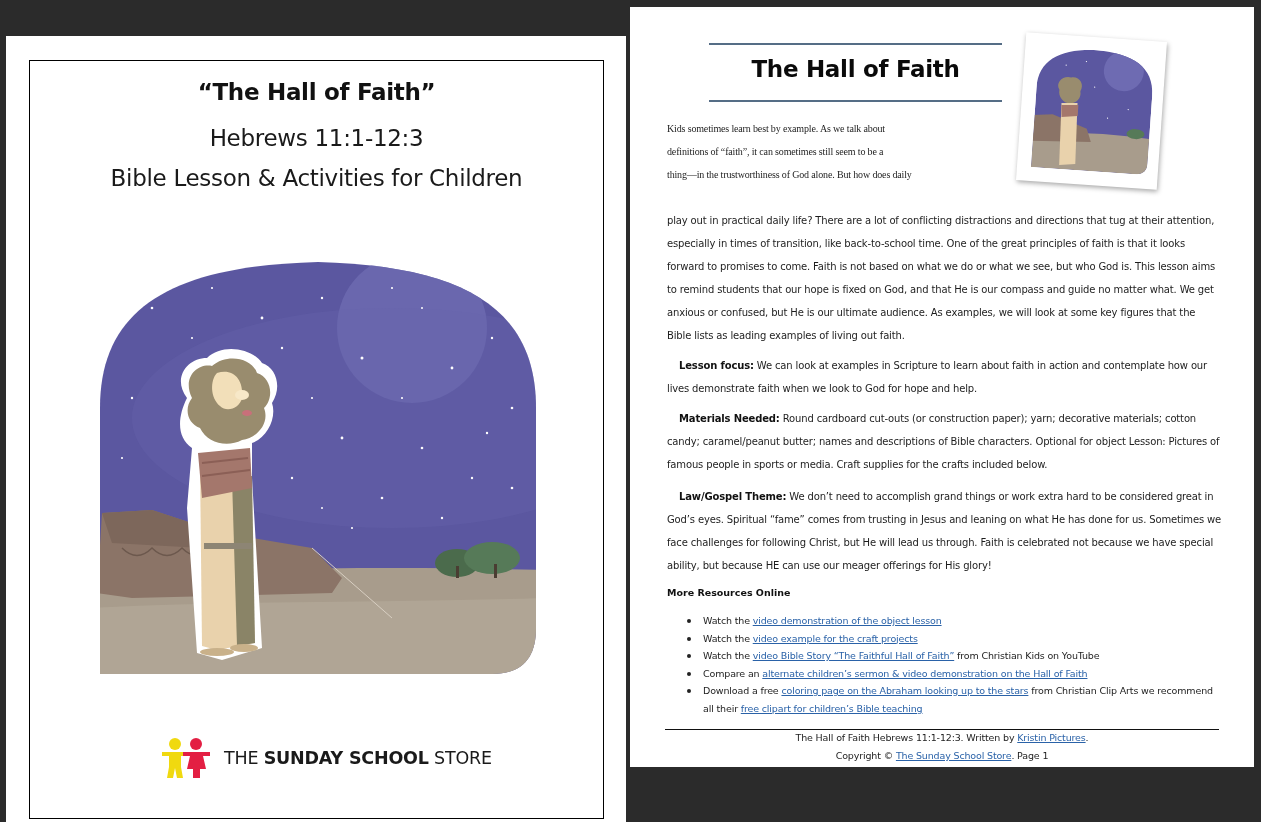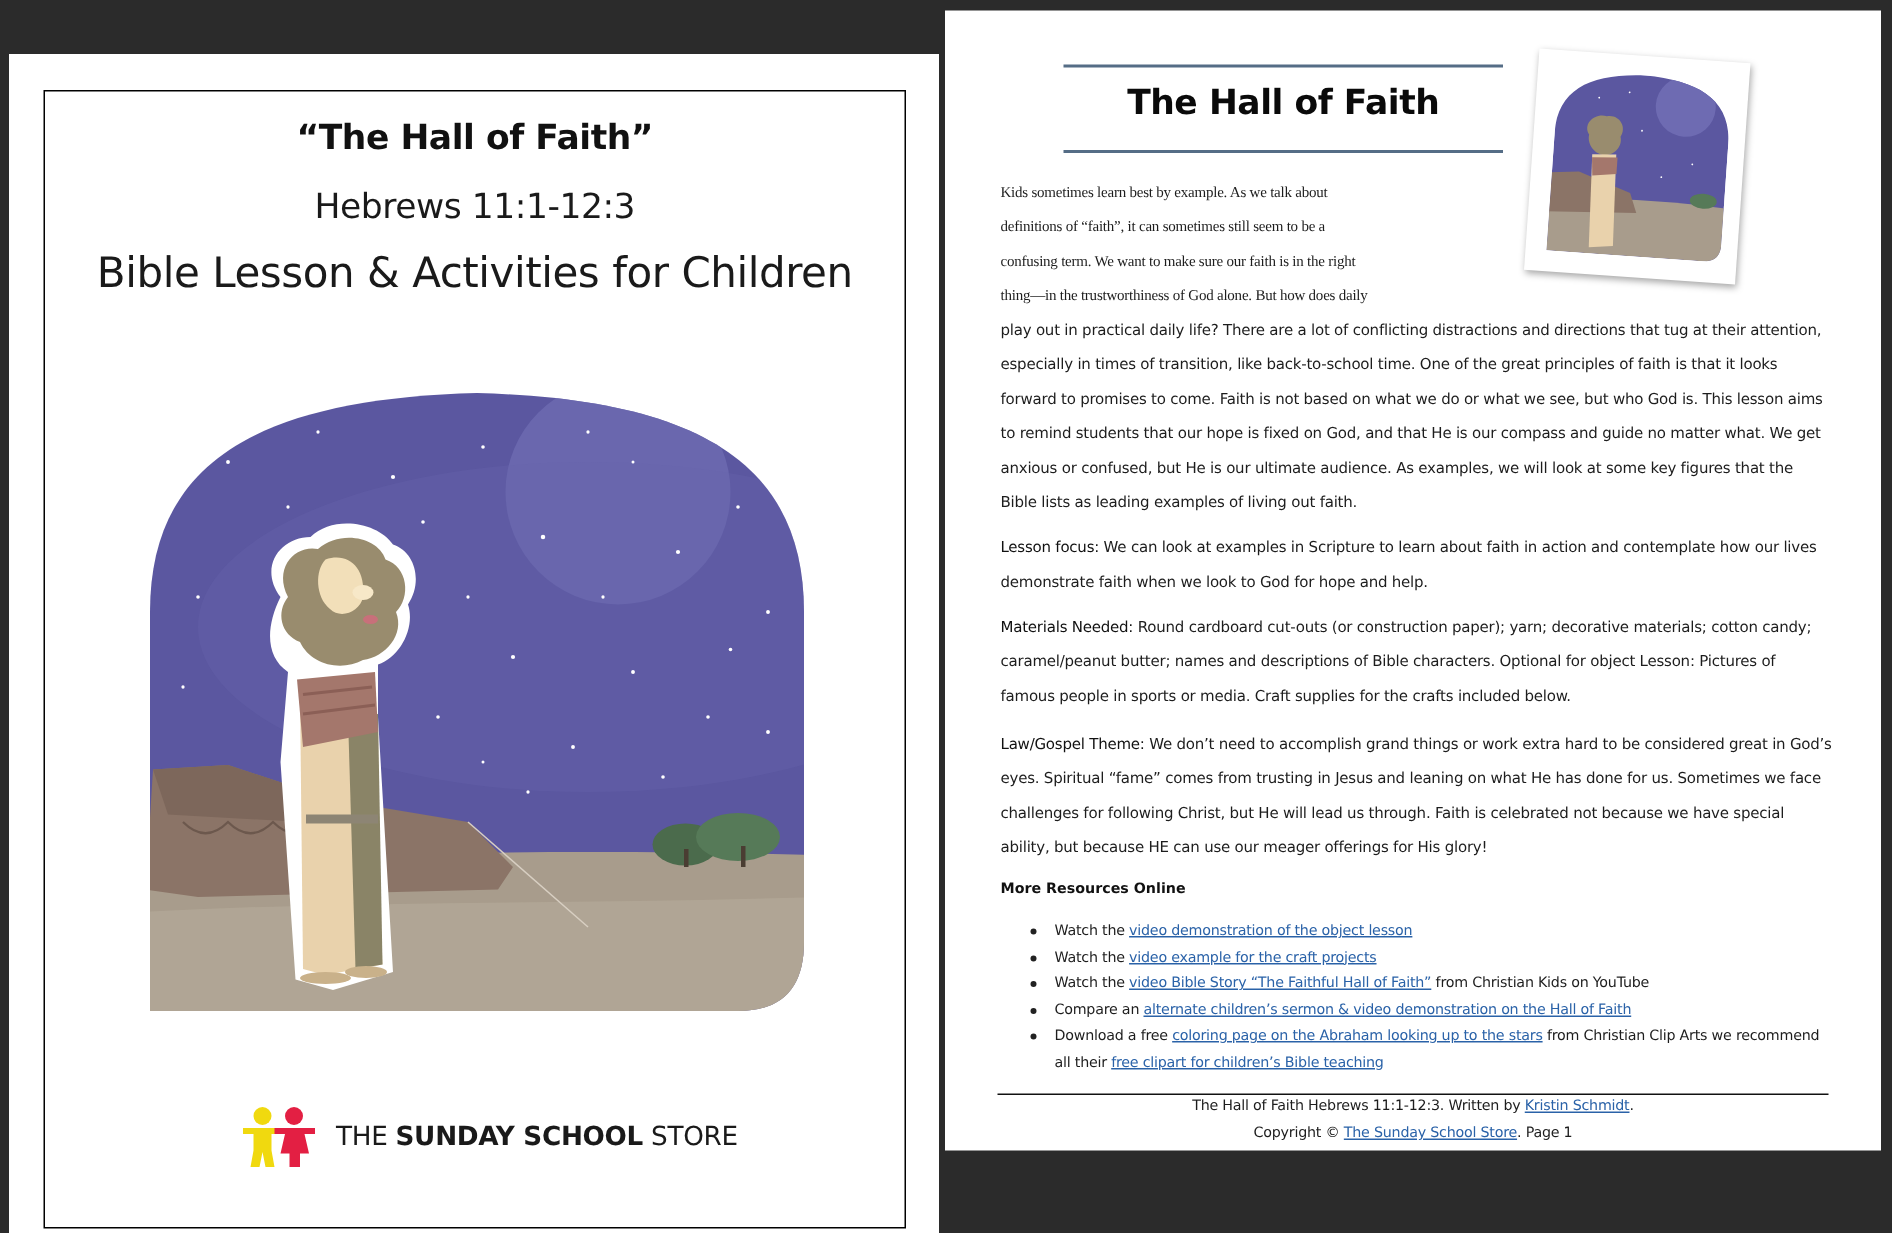--- a/index.html
+++ b/index.html
@@ -33,21 +33,21 @@
     .cover-ref {
       position: absolute; left: 0; right: 0; top: 64px;
       text-align: center;
       font-family: "DejaVu Sans", sans-serif;
       font-size: 23px; color: #1a1a1a; letter-spacing: -0.3px;
     }
     .cover-sub {
       position: absolute; left: 0; right: 0; top: 104px;
       text-align: center;
       font-family: "DejaVu Sans", sans-serif;
-      font-size: 28px; color: #1a1a1a; letter-spacing: -0.3px;
+      font-size: 23px; color: #1a1a1a; letter-spacing: -0.3px;
     }
     .cover-illustration {
       position: absolute;
       left: 62px; top: 187px; width: 452px; height: 426px;
     }
     .logo {
       position: absolute; left: 128px; top: 676px;
       display: flex; align-items: center; gap: 8px;
     }
     .logo-text {
@@ -83,21 +83,21 @@
       position: absolute; left: 37px; width: 555px;
       font-family: "DejaVu Sans", sans-serif;
       font-size: 10px; line-height: 23px; color: #1d1d1d;
       letter-spacing: -0.15px;
     }
     .intro-narrow { top: 110px; width: 320px; font-family: Liberation Serif, serif; }
     .intro-wide { top: 202px; }
     .focus { top: 347px; }
     .materials { top: 400px; }
     .gospel { top: 478px; }
-    .body-text b { font-weight: normal; color: #111; }
+    .body-text b { font-weight: bold; color: #111; margin-left: 12px; }
     .resources-heading {
       position: absolute; left: 37px; top: 580px;
       font-family: "DejaVu Sans", sans-serif; font-weight: bold;
       font-size: 9.5px; color: #111;
     }
     .resources-list {
       position: absolute; left: 37px; top: 605px; width: 555px;
       list-style: none;
       font-family: "DejaVu Sans", sans-serif; font-size: 9.5px;
       line-height: 17.5px; color: #1d1d1d; letter-spacing: -0.15px;
@@ -251,36 +251,35 @@
         <path d="M25 45 C20 38 28 30 36 32 C44 30 50 38 46 45 C48 52 42 58 36 58 C30 58 24 52 25 45 Z" fill="#998c6e"></path>
         <path d="M28 58 L44 57 L46 118 L30 120 Z" fill="#e9d2ac"></path>
         <path d="M28 60 L45 59 L45 70 L29 72 Z" fill="#a4776c"></path>
       </g>
     </svg>
   </div>
 
   <div class="body-text intro-narrow">
     <div>Kids sometimes learn best by example. As we talk about</div>
     <div>definitions of “faith”, it can sometimes still seem to be a</div>
-    <div>confusing term. We want to make sure our faith is in the right</div>
     <div>thing—in the trustworthiness of God alone. But how does daily</div>
   </div>
   <div class="body-text intro-wide">play out in practical daily life? There are a lot of conflicting distractions and directions that tug at their attention, especially in times of transition, like back-to-school time. One of the great principles of faith is that it looks forward to promises to come. Faith is not based on what we do or what we see, but who God is. This lesson aims to remind students that our hope is fixed on God, and that He is our compass and guide no matter what. We get anxious or confused, but He is our ultimate audience. As examples, we will look at some key figures that the Bible lists as leading examples of living out faith.</div>
 
   <div class="body-text focus"><b>Lesson focus:</b><span> We can look at examples in Scripture to learn about faith in action and contemplate how our lives demonstrate faith when we look to God for hope and help.</span></div>
 
   <div class="body-text materials"><b>Materials Needed:</b><span> Round cardboard cut-outs (or construction paper); yarn; decorative materials; cotton candy; caramel/peanut butter; names and descriptions of Bible characters. Optional for object Lesson: Pictures of famous people in sports or media. Craft supplies for the crafts included below.</span></div>
 
   <div class="body-text gospel"><b>Law/Gospel Theme:</b><span> We don’t need to accomplish grand things or work extra hard to be considered great in God’s eyes. Spiritual “fame” comes from trusting in Jesus and leaning on what He has done for us. Sometimes we face challenges for following Christ, but He will lead us through. Faith is celebrated not because we have special ability, but because HE can use our meager offerings for His glory!</span></div>
 
   <div class="resources-heading">More Resources Online</div>
   <ul class="resources-list">
     <li><span>Watch the </span><a class="link" href="#">video demonstration of the object lesson</a></li>
     <li><span>Watch the </span><a class="link" href="#">video example for the craft projects</a></li>
     <li><span>Watch the </span><a class="link" href="#">video Bible Story “The Faithful Hall of Faith”</a><span> from Christian Kids on YouTube</span></li>
     <li><span>Compare an </span><a class="link" href="#">alternate children’s sermon &amp; video demonstration on the Hall of Faith</a></li>
     <li><span>Download a free </span><a class="link" href="#">coloring page on the Abraham looking up to the stars</a><span> from Christian Clip Arts we recommend all their </span><a class="link" href="#">free clipart for children’s Bible teaching</a></li>
   </ul>
 
   <div class="footer-rule"></div>
-  <div class="footer-line footer-line1"><span>The Hall of Faith Hebrews 11:1-12:3. Written by </span><a class="link" href="#">Kristin Schmidt</a><span>.</span></div>
+  <div class="footer-line footer-line1"><span>The Hall of Faith Hebrews 11:1-12:3. Written by </span><a class="link" href="#">Kristin Pictures</a><span>.</span></div>
   <div class="footer-line footer-line2"><span>Copyright © </span><a class="link" href="#">The Sunday School Store</a><span>. Page 1</span></div>
 </div>
 
 </body></html>

